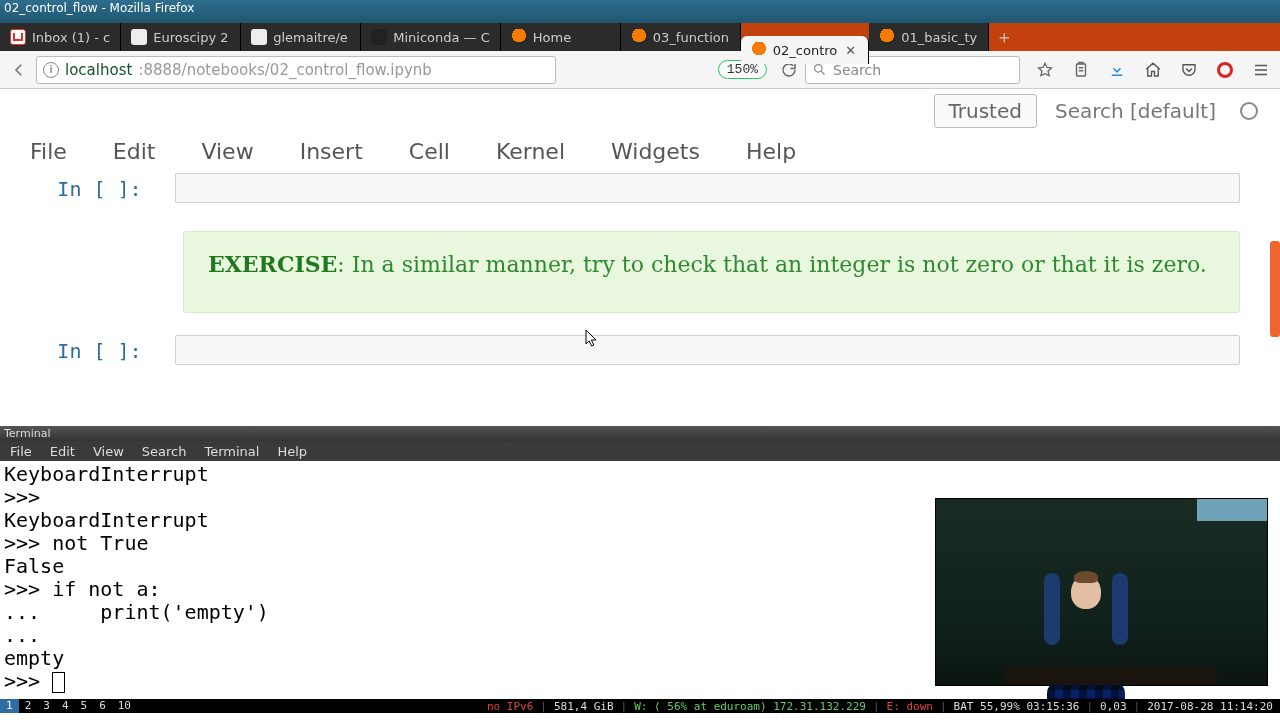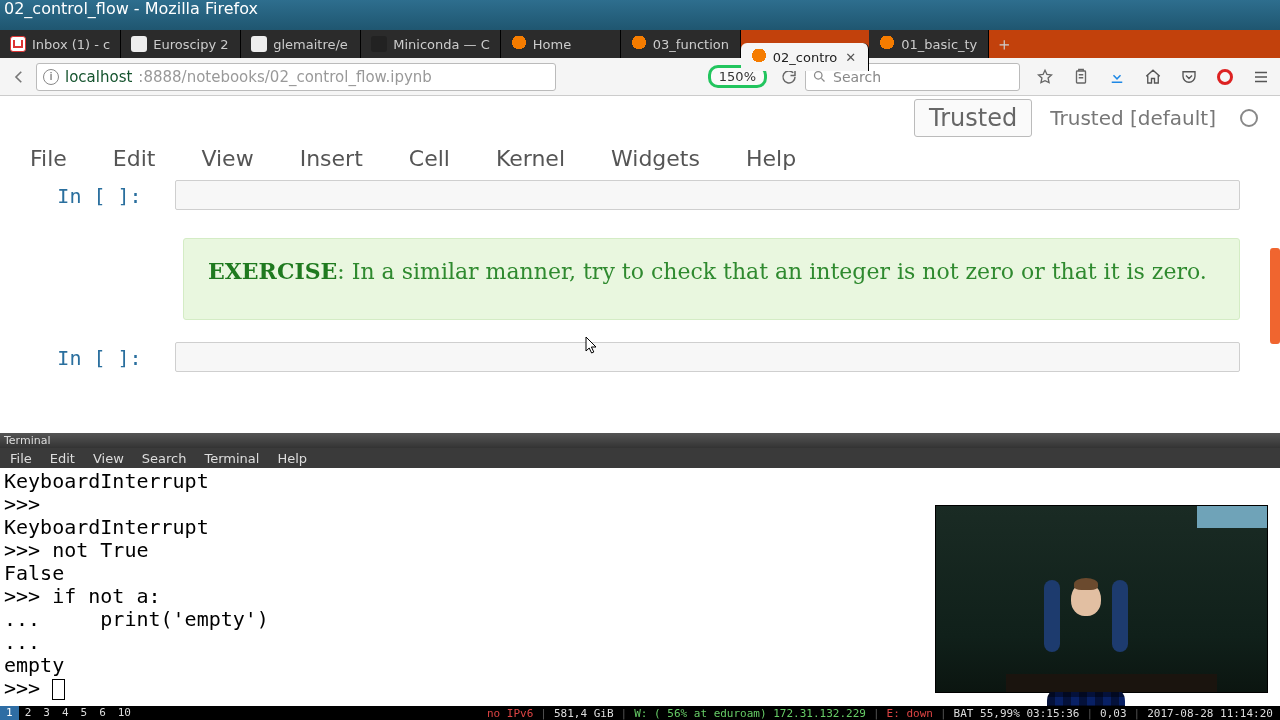--- a/index.html
+++ b/index.html
@@ -1,20 +1,20 @@
 <!DOCTYPE html>
 <html><head>
 <meta charset="utf-8">
 <style>
   * { box-sizing: border-box; margin: 0; padding: 0; }
   html, body { width: 1280px; height: 720px; font-family: "DejaVu Sans", "Liberation Sans", sans-serif; background: #fff; overflow: hidden; }
   
   .win-title {
-    height: 30px; background: linear-gradient(#2e6e8e,#1f5670);
-    color: #fff; font-size: 16px; line-height: 17px; padding-left: 4px;
+    height: 23px; background: linear-gradient(#2e6e8e,#1f5670);
+    color: #fff; font-size: 12px; line-height: 17px; padding-left: 4px;
     font-family: "DejaVu Sans", sans-serif;
   }
   
   .ff-tabstrip {
     height: 28px; background: #c2410c; display: flex; align-items: stretch;
   }
   .ff-tab {
     display: flex; align-items: center; gap: 6px;
     padding: 0 10px; min-width: 120px; max-width: 155px;
     color: #ccc; font-size: 13px; border-right: 1px solid #000;
@@ -42,42 +42,42 @@
   }
   .ff-icon { width:22px; height:22px; display:flex; align-items:center; justify-content:center; cursor:pointer; font-size:16px; color:#555; }
   .ff-urlbox {
     flex: 0 0 520px; height:28px; border:1px solid #bbb; border-radius:3px;
     background:#fff; display:flex; align-items:center; gap:6px; padding:0 6px;
     color:#333; font-size:15px;
   }
   .ff-urlbox .info { width:16px;height:16px;border:1px solid #888;border-radius:50%;font-size:11px;line-height:14px;text-align:center;color:#555;}
   .ff-urlbox .host { color:#14532d; }
   .ff-urlbox .rest { color:#999; }
-  .ff-zoom { font-size:13px; color:#333; border:3px solid #22c55e; border-radius:10px; padding:1px 8px; margin-left:auto; margin-right:6px; background:#fafafa;}
+  .ff-zoom { font-size:13px; color:#333; border:1px solid #22c55e; border-radius:10px; padding:1px 8px; margin-left:auto; margin-right:6px; background:#fafafa;font-family:Liberation Mono, monospace;}
   .ff-reload { width:20px;height:20px;display:flex;align-items:center;justify-content:center;color:#555;font-size:15px;cursor:pointer;}
   .ff-search {
     flex:0 0 215px; height:28px; border:1px solid #bbb; border-radius:3px;
     background:#fff; display:flex; align-items:center; gap:6px; padding:0 6px;
     color:#888; font-size:14px;
   }
   .ff-right-icons { display:flex; align-items:center; gap:14px; margin-left:8px; }
   .ff-right-icons .ff-icon { color:#555; }
   .ff-right-icons .dl { color:#1e88e5; }
   .ff-right-icons .opera { width:16px;height:16px;border:3px solid #d22;border-radius:50%;}
   .svg-icon { width:18px; height:18px; }
   
   .jupyter {
     position: relative;
     height: 337px; background:#fff; overflow:hidden;
   }
   .jup-header {
     height:44px; display:flex; align-items:center; justify-content:flex-end;
     padding:0 22px; gap:18px; font-size:20px; color:#333;
   }
-  .jup-trusted { border:1px solid #bbb; border-radius:3px; padding:4px 14px; font-size:24px; color:#666; background:#fafafa;}
+  .jup-trusted { border:1px solid #bbb; border-radius:3px; padding:4px 14px; font-size:20px; color:#666; background:#fafafa;}
   .jup-kernel { color:#777; font-size:20px; }
   .jup-kernel-ind { width:18px;height:18px;border:2px solid #888;border-radius:50%; display:inline-block; vertical-align:middle; margin-left:6px;}
   .jup-menu {
     height:36px; display:flex; align-items:center; gap:46px; padding:0 30px;
     font-size:22px; color:#555;
   }
   .jup-menu span { cursor:pointer; }
   .notebook-body { padding: 4px 40px 0 40px; }
   .nb-cell { display:flex; margin-bottom:18px; }
   .nb-prompt { width:135px; text-align:center; padding-right:16px; font-family:"DejaVu Sans Mono",monospace; font-size:20px; color:#2a6f9e; padding-top:4px;}
@@ -251,21 +251,21 @@
       <svg class="svg-icon" viewBox="0 0 24 24" stroke="#555" stroke-width="2">
           <path d="M4 6h16M4 12h16M4 18h16"></path>
         </svg>
     </div>
   </div>
 </div>
 
 <div class="jupyter">
   <div class="jup-header">
     <span class="jup-trusted">Trusted</span>
-    <span class="jup-kernel">Trusted [default]</span>
+    <span class="jup-kernel">Search [default]</span>
     <span class="jup-kernel-ind"></span>
   </div>
   <div class="jup-menu">
     <span>File</span>
     <span>Edit</span>
     <span>View</span>
     <span>Insert</span>
     <span>Cell</span>
     <span>Kernel</span>
     <span>Widgets</span>

